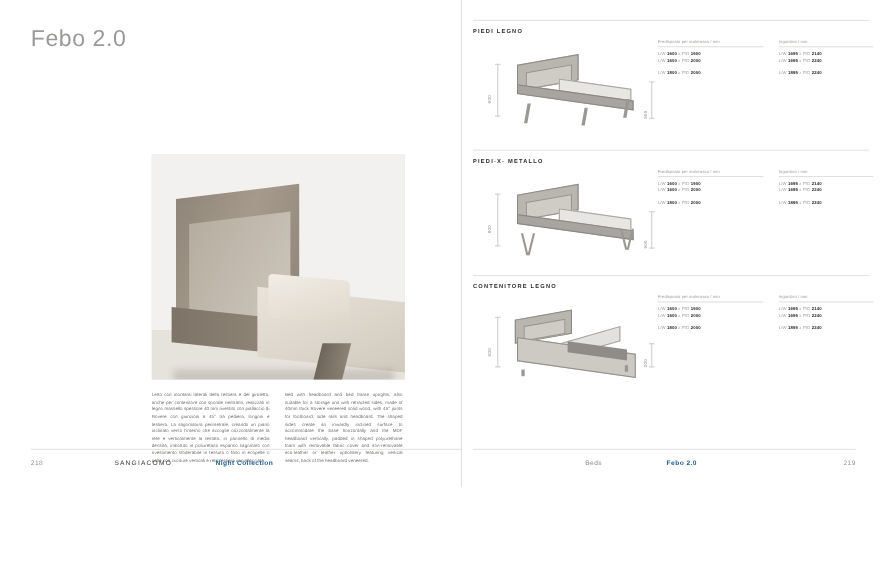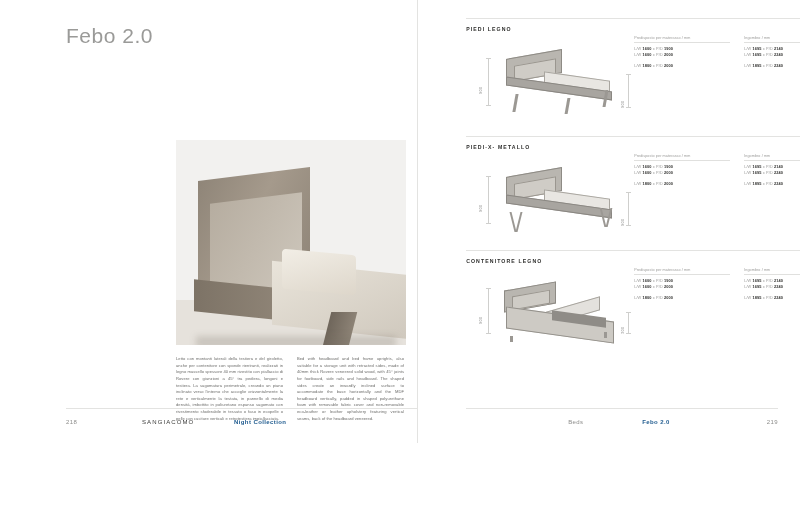--- a/index.html
+++ b/index.html
@@ -6,21 +6,21 @@
   html, body { margin: 0; padding: 0; }
   body {
     width: 800px;
     height: 516px;
     background: #ffffff;
     font-family: "Liberation Sans", sans-serif;
     overflow: hidden;
     position: relative;
   }
   .spread { display: flex; width: 800px; height: 516px; }
-  .page { position: relative; height: 443px; margin-left: 38px; }
+  .page { position: relative; height: 443px; }
   .page-left { width: 420px; border-right: 1px solid #e3e3e1; }
   .page-right { width: 380px; }
 
   
   .title {
     position: absolute;
     left: 28px; top: 24px;
     font-size: 21px;
     letter-spacing: 0.5px;
     color: #9a9a98;

